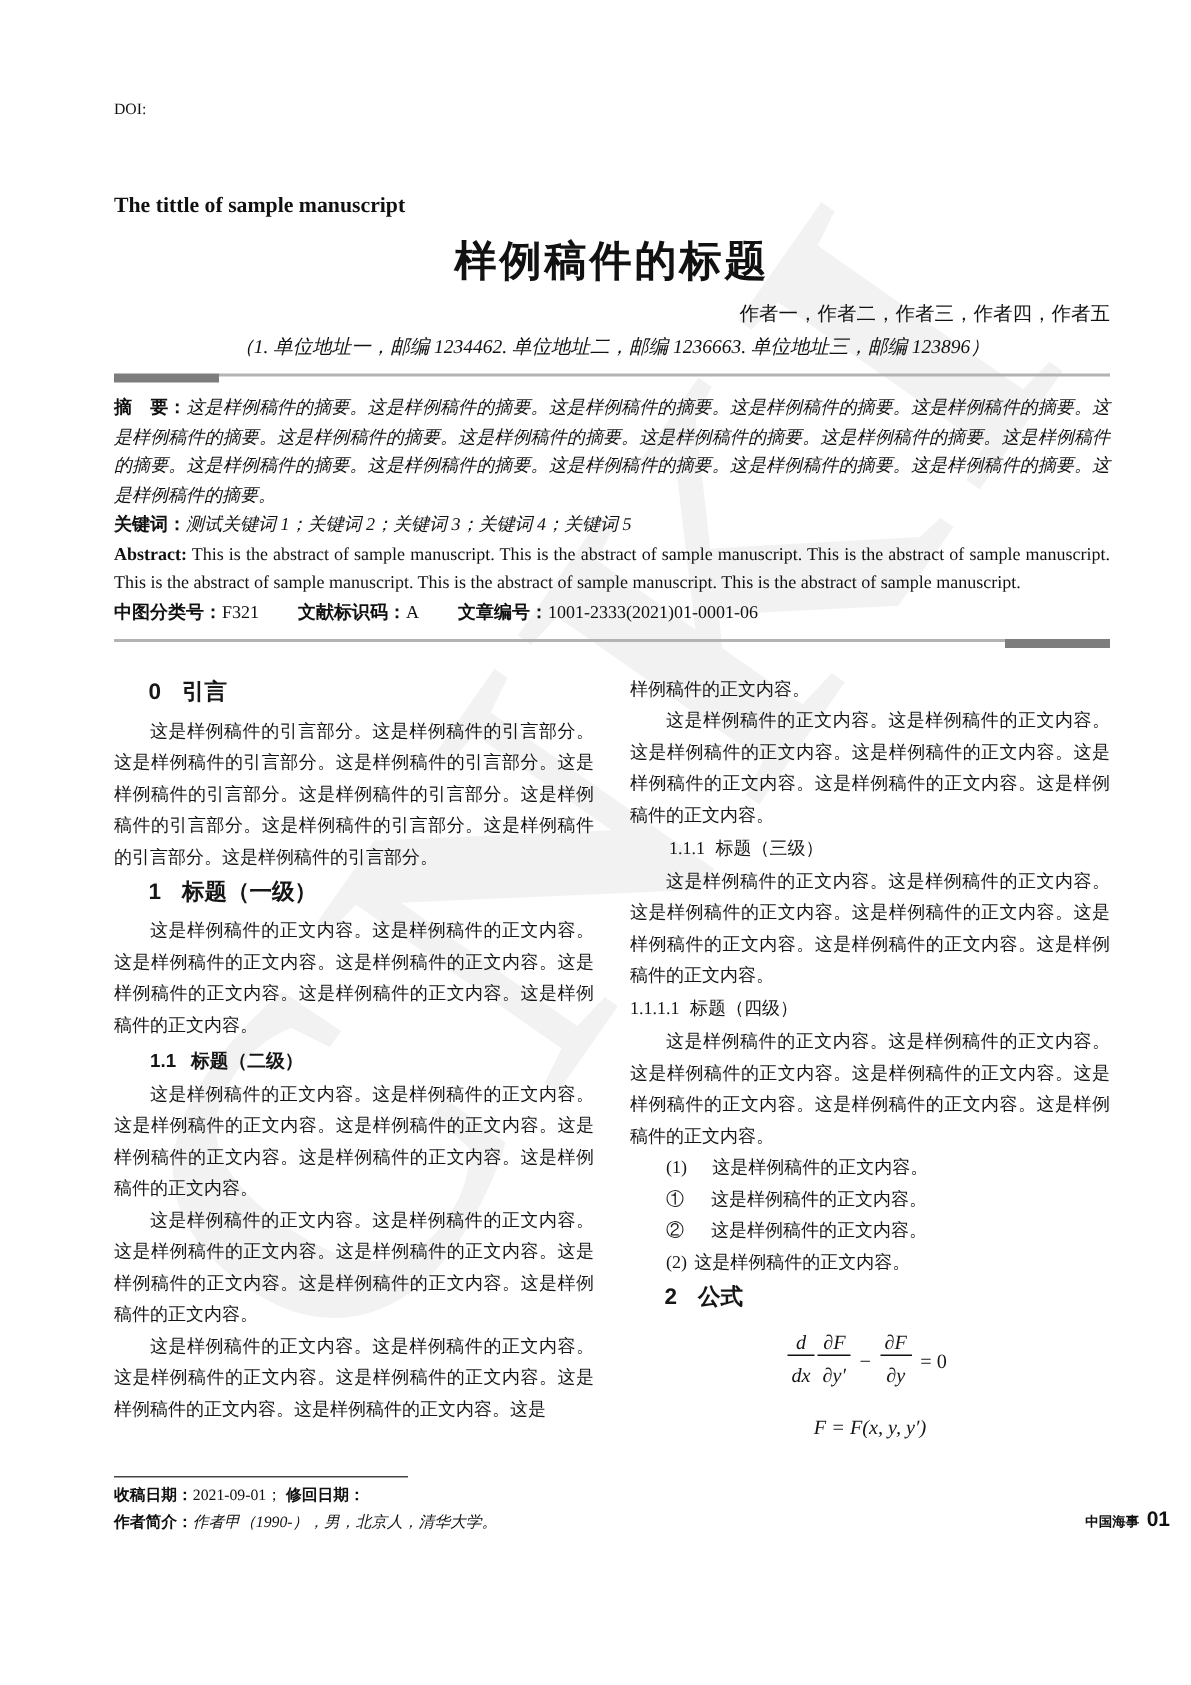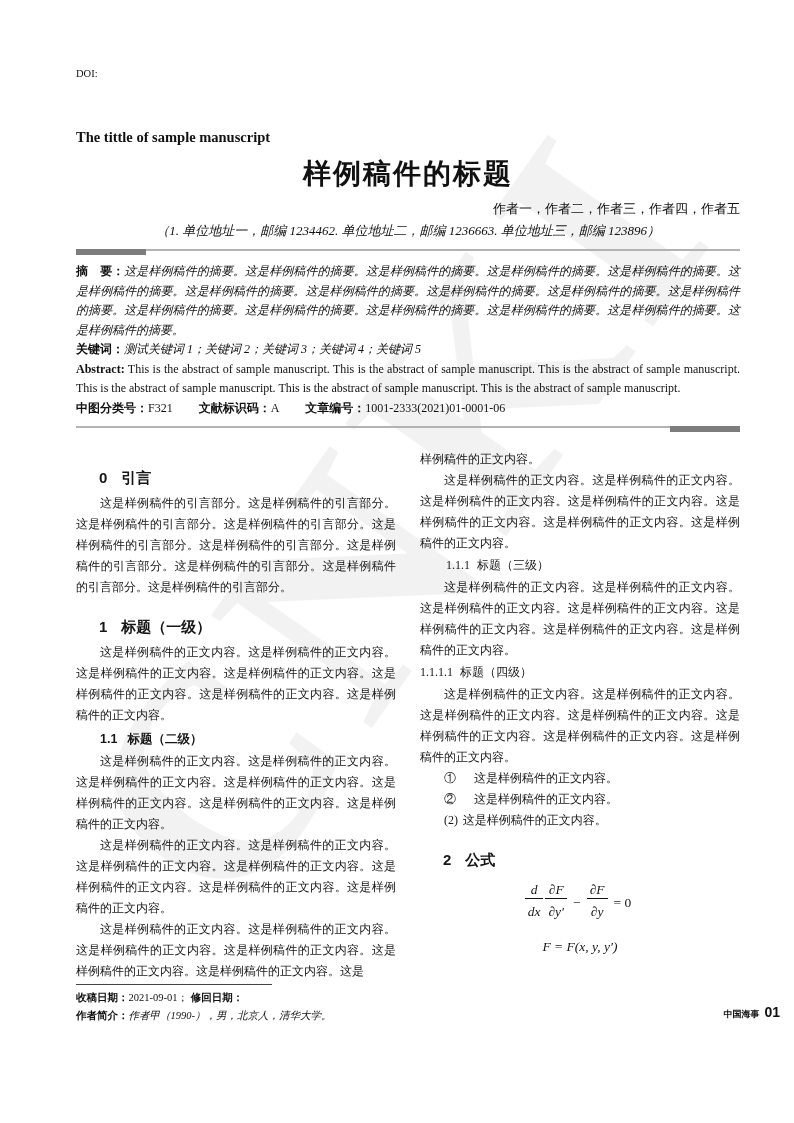--- a/index.html
+++ b/index.html
@@ -26,21 +26,21 @@
   .meta+.meta{margin-top:0}
   .lbl{font-family:"Liberation Sans","DejaVu Sans",sans-serif;font-weight:bold;font-style:normal}
   .lbl-en{font-weight:bold}
   .kai{font-style:italic}
   .clc .pair{margin-right:26px}
   .columns{display:flex;gap:24px;margin-top:17px;align-items:flex-start}
   .col{width:320px;font-size:12px;line-height:21px;color:#161616}
   .blk.para{text-indent:2em;text-align:justify}
   .blk.para-cont{text-align:justify}
   .h1{font-family:"Liberation Sans","DejaVu Sans",sans-serif;font-weight:bold;font-size:15px;
-      line-height:22px;padding-left:23px;margin:18px 0 4px}
+      line-height:22px;padding-left:23px;margin:2px 0 4px}
   .h1 .hnum{margin-right:14px}
   .h2{font-family:"Liberation Sans","DejaVu Sans",sans-serif;font-weight:bold;font-size:12.5px;
       line-height:20px;padding-left:24px;margin:3px 0 2px}
   .h2 .hnum{margin-right:10px}
   .h3{padding-left:26px;margin:1px 0}
   .h3 .hnum{margin-right:7px}
   .h4{margin:1px 0}
   .h4 .hnum{margin-right:7px}
   .list-item{padding-left:24px}
   .formula{text-align:center;margin:10px 0 4px;font-size:13.5px}
@@ -114,20 +114,21 @@
           <div class="blk para">这是样例稿件的正文内容。这是样例稿件的正文内容。这是样例稿件的正文内容。这是样例稿件的正文内容。这是样例稿件的正文内容。这是样例稿件的正文内容。这是样例稿件的正文内容。</div>
           <div class="blk para">这是样例稿件的正文内容。这是样例稿件的正文内容。这是样例稿件的正文内容。这是样例稿件的正文内容。这是样例稿件的正文内容。这是样例稿件的正文内容。这是</div>
         </div>
       <div class="col">
           <div class="blk para-cont">样例稿件的正文内容。</div>
           <div class="blk para">这是样例稿件的正文内容。这是样例稿件的正文内容。这是样例稿件的正文内容。这是样例稿件的正文内容。这是样例稿件的正文内容。这是样例稿件的正文内容。这是样例稿件的正文内容。</div>
           <div class="blk h3"><span class="hnum">1.1.1</span><span>标题（三级）</span></div>
           <div class="blk para">这是样例稿件的正文内容。这是样例稿件的正文内容。这是样例稿件的正文内容。这是样例稿件的正文内容。这是样例稿件的正文内容。这是样例稿件的正文内容。这是样例稿件的正文内容。</div>
           <div class="blk h4"><span class="hnum">1.1.1.1</span><span>标题（四级）</span></div>
           <div class="blk para">这是样例稿件的正文内容。这是样例稿件的正文内容。这是样例稿件的正文内容。这是样例稿件的正文内容。这是样例稿件的正文内容。这是样例稿件的正文内容。这是样例稿件的正文内容。</div>
+          <div class="blk list-item"><span style="margin-right: 1.4em;">(1)</span><span>这是样例稿件的正文内容。</span></div>
           <div class="blk list-item"><span style="margin-right: 1.5em;">①</span><span>这是样例稿件的正文内容。</span></div>
           <div class="blk list-item"><span style="margin-right: 1.5em;">②</span><span>这是样例稿件的正文内容。</span></div>
           <div class="blk list-item"><span style="margin-right: 0.4em;">(2)</span><span>这是样例稿件的正文内容。</span></div>
           <div class="blk h1"><span class="hnum">2</span><span>公式</span></div>
           <div class="blk formula"><span class="frac"><span class="fnum">d</span><span class="fden">dx</span></span><span class="frac"><span class="fnum">∂F</span><span class="fden">∂y′</span></span><span class="fop">−</span><span class="frac"><span class="fnum">∂F</span><span class="fden">∂y</span></span><span class="fop">= 0</span></div>
           <div class="blk formula ftext">F = F(x, y, y′)</div>
         </div>
     </div>
 
   </div>

